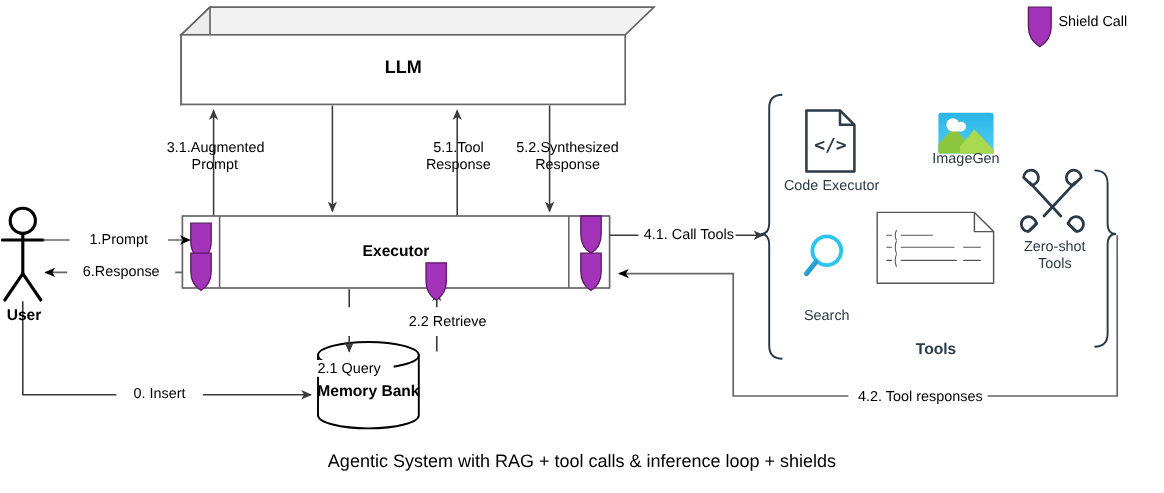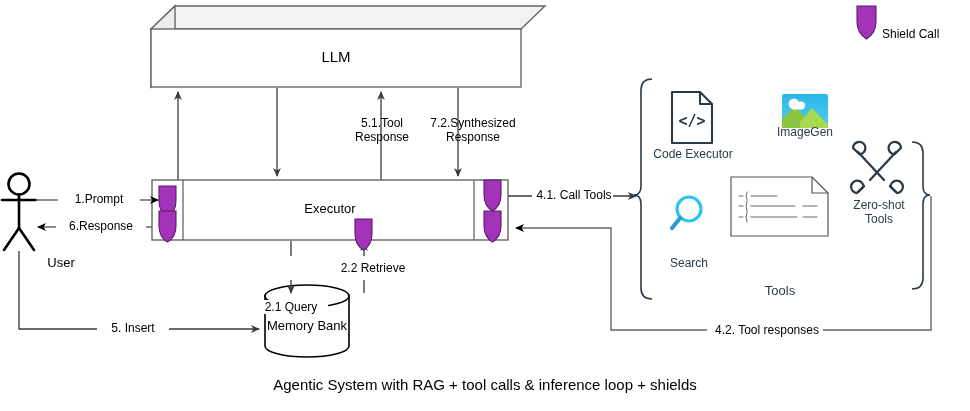--- a/index.html
+++ b/index.html
@@ -23,21 +23,21 @@
   .lbl{
     position:absolute;
     color:#000000;
     font-family:"Liberation Sans", sans-serif;
     font-size:12px;
     line-height:14px;
     text-align:center;
     white-space:pre;
     pointer-events:none;
   }
-  .lbl.b{font-weight:normal;}
+  .lbl.b{font-weight:bold;}
   .lbl.dark{color:#2b3a47;}
   .lbl.big{font-size:15px;}
   .lbl.cap{font-size:15px;}
 </style>
 </head>
 <body>
 
 <div id="stage">
 
   <svg id="canvas" viewBox="0 0 970 411" xmlns="http://www.w3.org/2000/svg">
@@ -195,53 +195,55 @@
       <path d="M857,6 L876,6 L876,22 Q876,33 866.5,39 Q857,33 857,22 Z" fill="#a333b8" stroke="#5b1a66" stroke-width="1.1"></path>
     </g>
   </svg>
 
   <div class="lbl b big" style="left:276px;top:50px;width:120px;">LLM</div>
 
   <div class="lbl b" style="left:275px;top:202px;width:110px;font-size:13px;">Executor</div>
 
   <div class="lbl b" style="left:257px;top:319px;width:100px;font-size:13px;">Memory Bank</div>
 
-  <div class="lbl b" style="left:-1px;top:256px;width:42px;font-size:13px;padding-left:41px;">User</div>
-
+  <div class="lbl b" style="left:-1px;top:256px;width:42px;font-size:13px;">User</div>
+
+  <div class="lbl" style="left:139px;top:116px;width:80px;">3.1.Augmented
+Prompt</div>
 
 
   <div class="lbl" style="left:344px;top:116px;width:76px;">5.1.Tool
 Response</div>
 
-  <div class="lbl" style="left:424px;top:116px;width:98px;">7.2.Synthesized
+  <div class="lbl" style="left:424px;top:116px;width:98px;">5.2.Synthesized
 Response</div>
 
   <div class="lbl" style="left:58px;top:192px;width:82px;background:#ffffff;">1.Prompt</div>
 
   <div class="lbl" style="left:56px;top:219px;width:90px;background:#ffffff;">6.Response</div>
 
   <div class="lbl" style="left:254px;top:261px;width:74px;background:#ffffff;margin-top:39px;">2.1 Query</div>
 
   <div class="lbl" style="left:330px;top:261px;width:86px;background:#ffffff;">2.2 Retrieve</div>
 
-  <div class="lbl" style="left:97px;top:321px;width:72px;background:#ffffff;">5. Insert</div>
+  <div class="lbl" style="left:97px;top:321px;width:72px;background:#ffffff;">0. Insert</div>
 
   <div class="lbl" style="left:535px;top:188px;width:78px;background:#ffffff;">4.1. Call Tools</div>
 
   <div class="lbl" style="left:711px;top:323px;width:112px;background:#ffffff;">4.2. Tool responses</div>
 
   <div class="lbl dark" style="left:647px;top:147px;width:92px;text-align:center;">Code Executor</div>
 
   <div class="lbl dark" style="left:769px;top:125px;width:72px;">ImageGen</div>
 
   <div class="lbl dark" style="left:662px;top:256px;width:54px;">Search</div>
 
 
   <div class="lbl dark" style="left:840px;top:198px;width:78px;">Zero-shot
 Tools</div>
 
   <div class="lbl b dark" style="left:748px;top:284px;width:64px;font-size:13px;">Tools</div>
 
-  <div class="lbl" style="left:882px;top:11px;width:86px;text-align:left;margin-top:16px;">Shield Call</div>
+  <div class="lbl" style="left:882px;top:11px;width:86px;text-align:left;">Shield Call</div>
 
   <div class="lbl cap" style="left:185px;top:378px;width:600px;">Agentic System with RAG + tool calls &amp; inference loop + shields</div>
 
 </div>
 
 </body></html>

